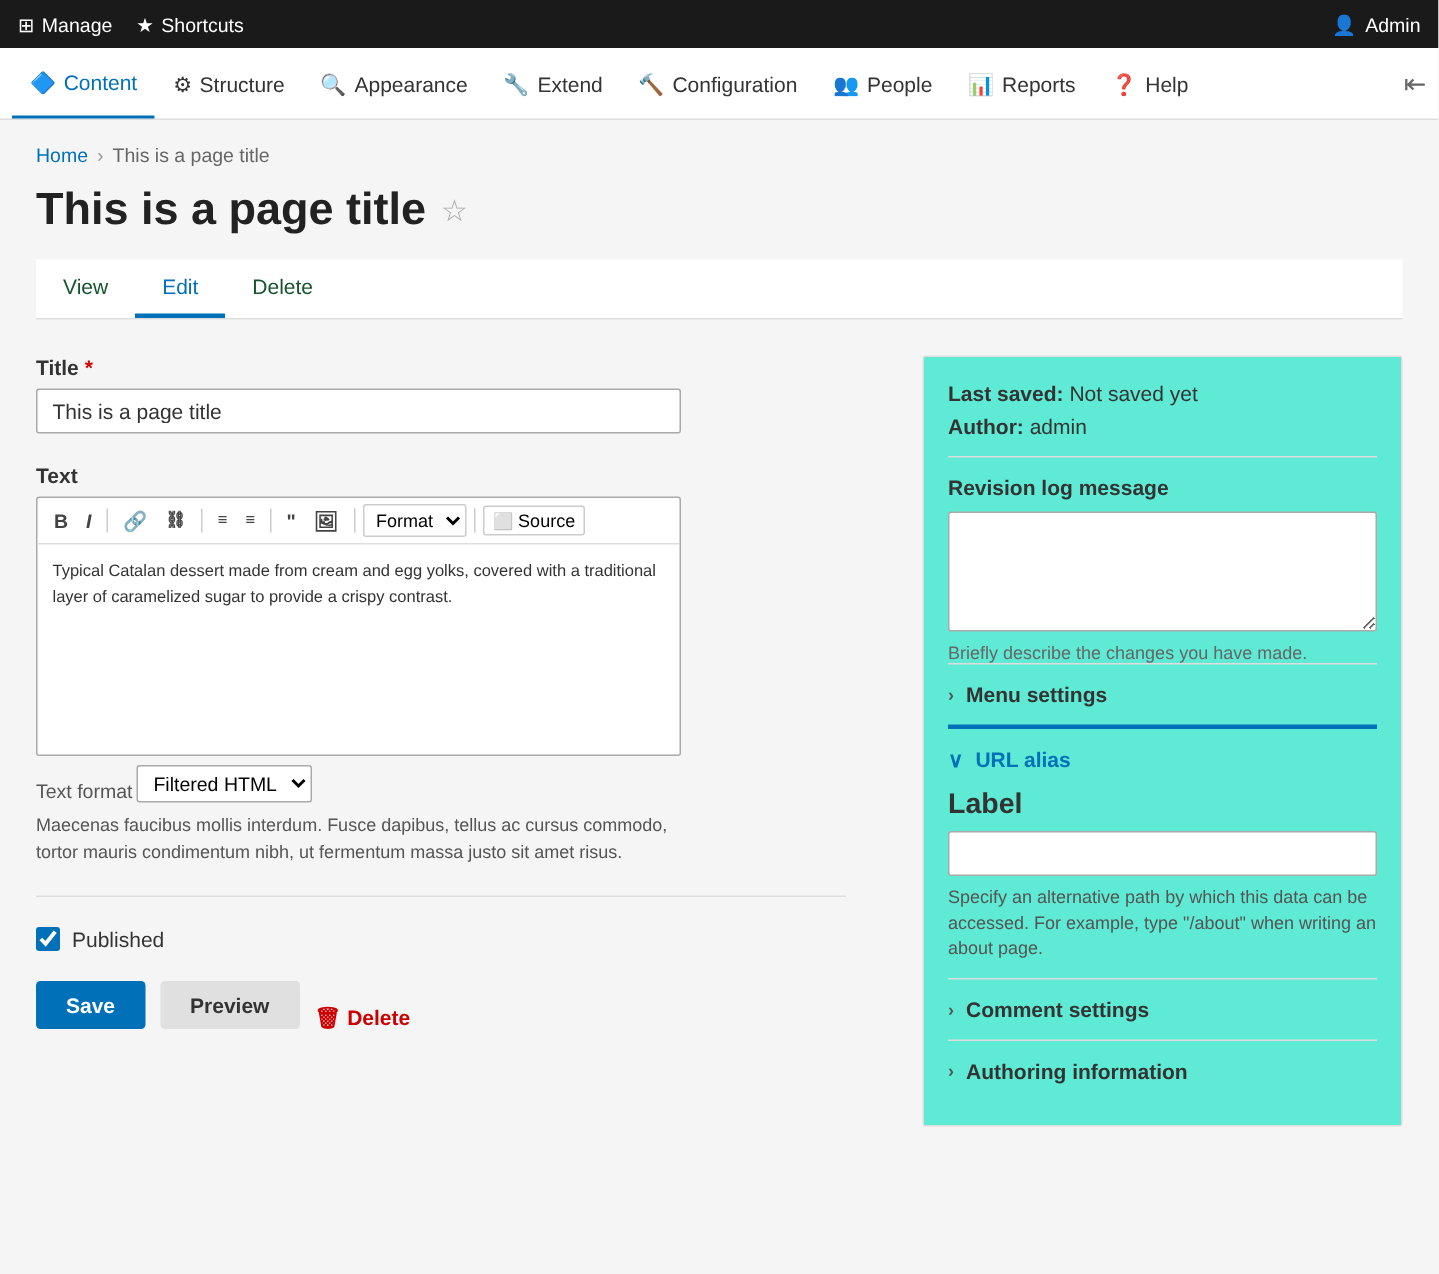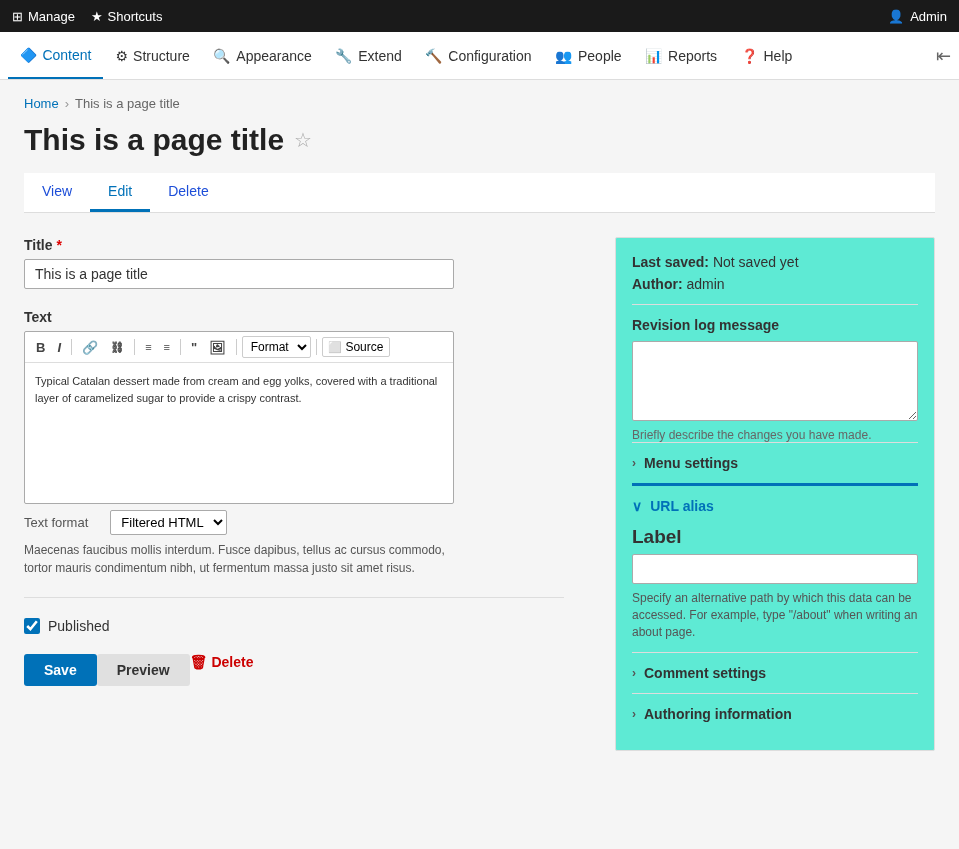--- a/index.html
+++ b/index.html
@@ -80,21 +80,21 @@
     .tabs {
       display: flex;
       border-bottom: 1px solid #ddd;
       margin-bottom: 24px;
       background: #fff;
     }
     .tab {
       padding: 10px 18px;
       cursor: pointer;
       font-size: 14px;
-      color: #1d4ed8;
+      color: #14532d;
       border-bottom: 3px solid transparent;
     }
     .tab.active { color: #0071b8; border-bottom: 3px solid #0071b8; font-weight: 500; }
 
     
     .main-layout {
       display: flex;
       gap: 24px;
       align-items: flex-start;
     }
@@ -176,22 +176,22 @@
       min-height: 140px;
       padding: 10px;
       font-size: 11px;
       color: #333;
       line-height: 1.5;
     }
 
     
     .text-format-row {
       display: flex;
-      align-items: center;
-      gap: 22px;
+      align-items: flex-end;
+      gap: 3px;
       margin-top: 6px;
       font-size: 13px;
       color: #555;
     }
     .text-format-select {
       border: 1px solid #aaa;
       border-radius: 2px;
       padding: 3px 6px;
       font-size: 13px;
       background: #fff;
@@ -212,21 +212,21 @@
     
     .published-row {
       display: flex;
       align-items: center;
       gap: 8px;
       margin-bottom: 20px;
     }
     .published-cb { width: 16px; height: 16px; accent-color: #0071b8; cursor: pointer; }
 
     
-    .action-btns { display: flex; align-items: flex-start; }
+    .action-btns { display: flex; gap: 10px; align-items: flex-end; }
     .btn-save {
       background: #0071b8;
       color: #fff;
       border: none;
       border-radius: 3px;
       padding: 8px 20px;
       font-size: 14px;
       cursor: pointer;
       font-weight: bold;
     }

